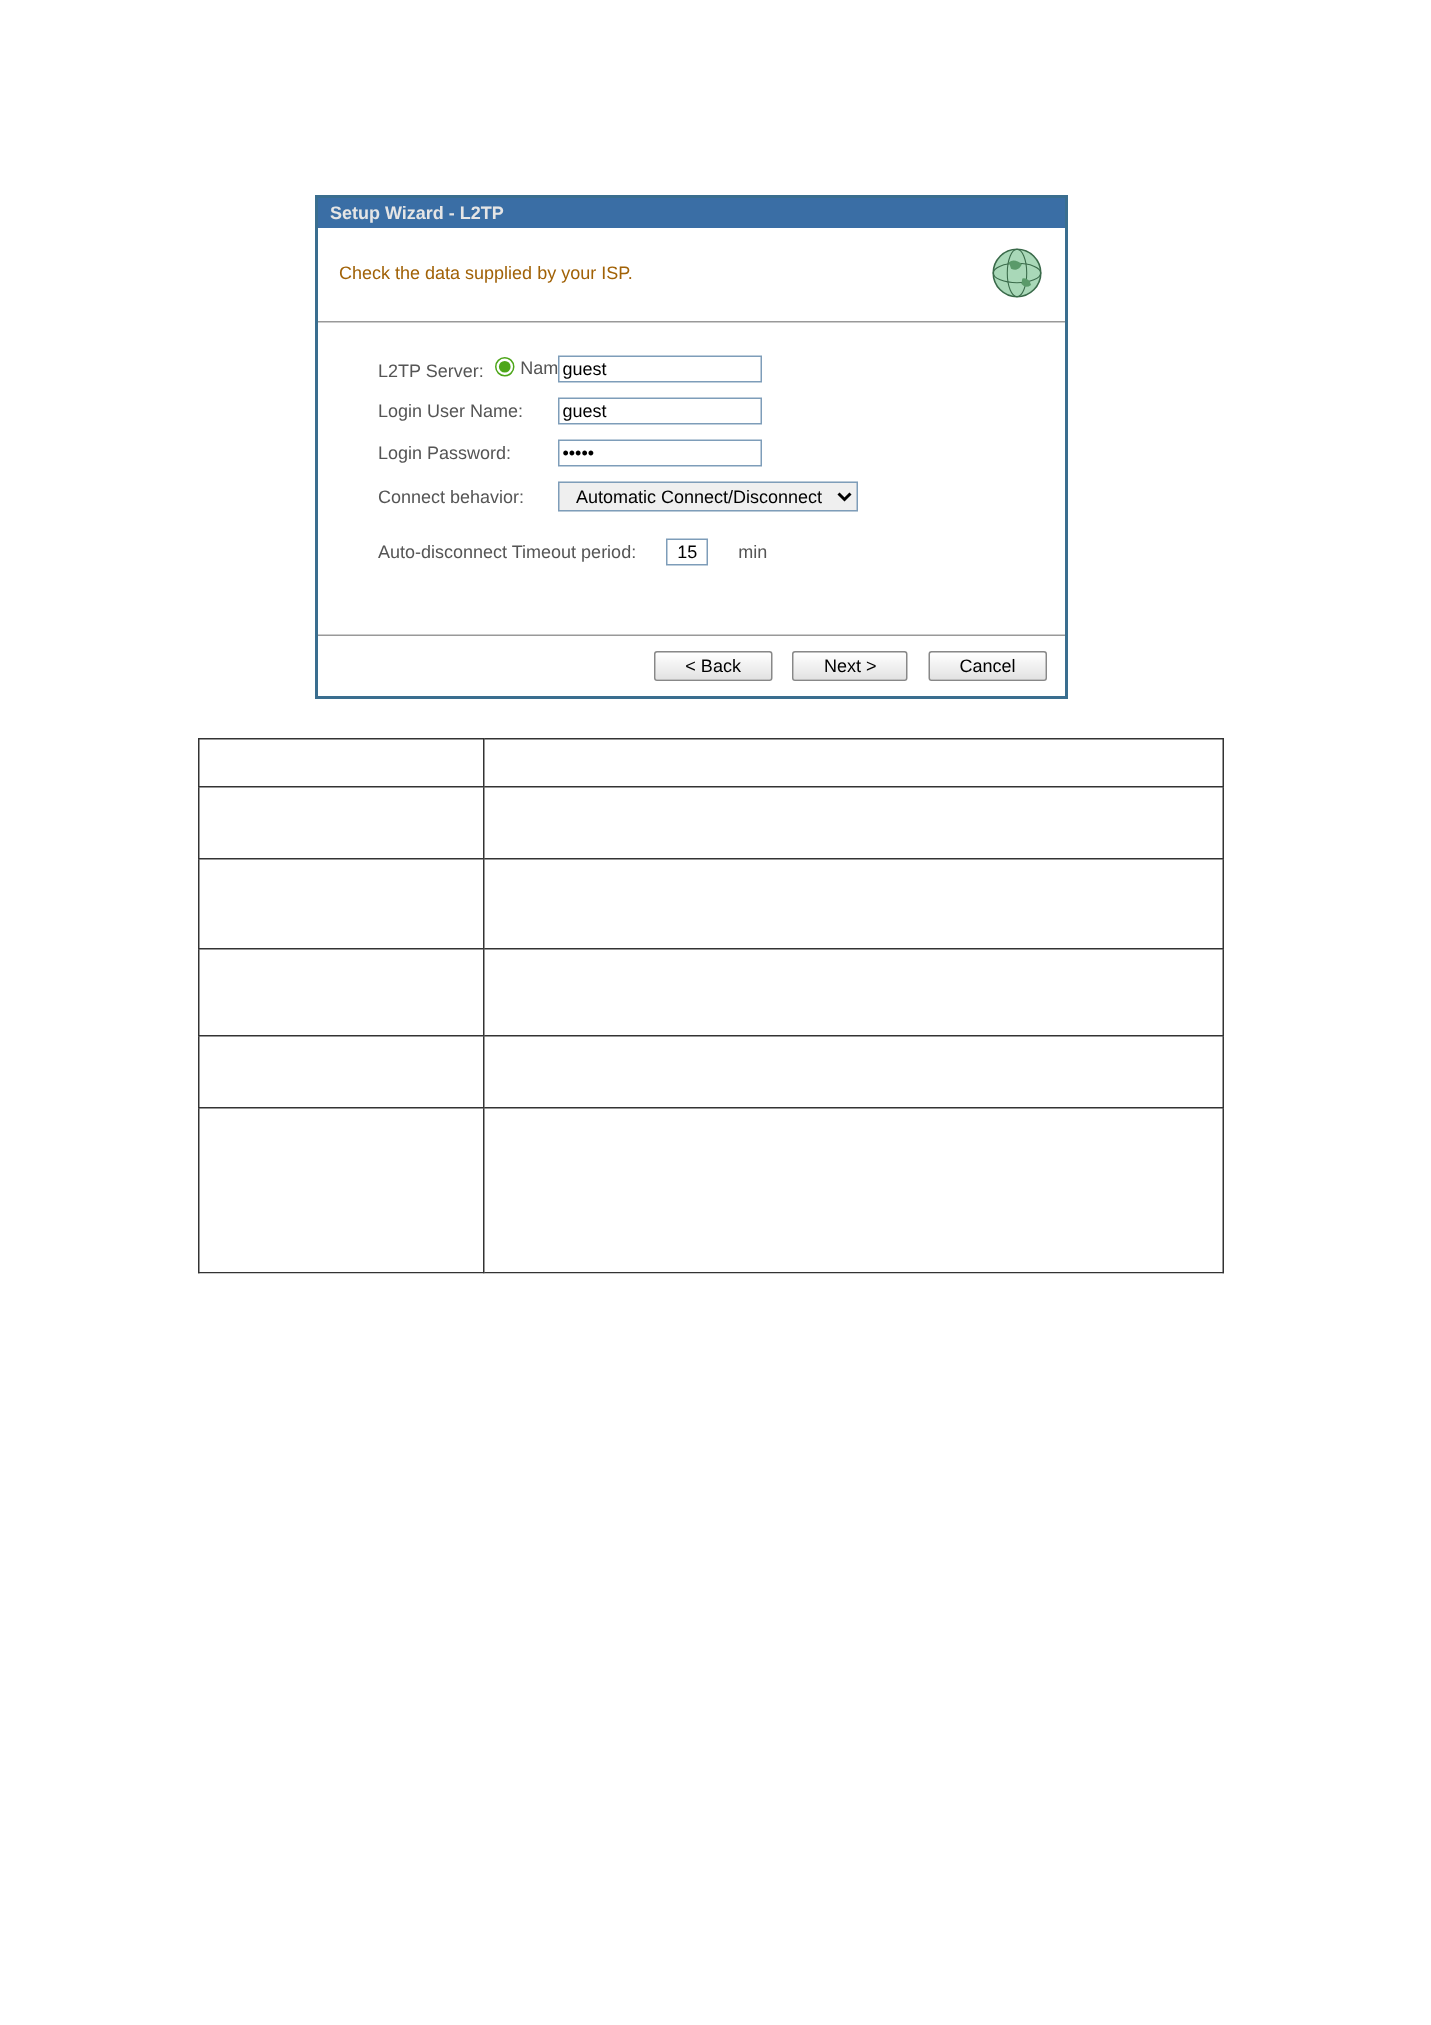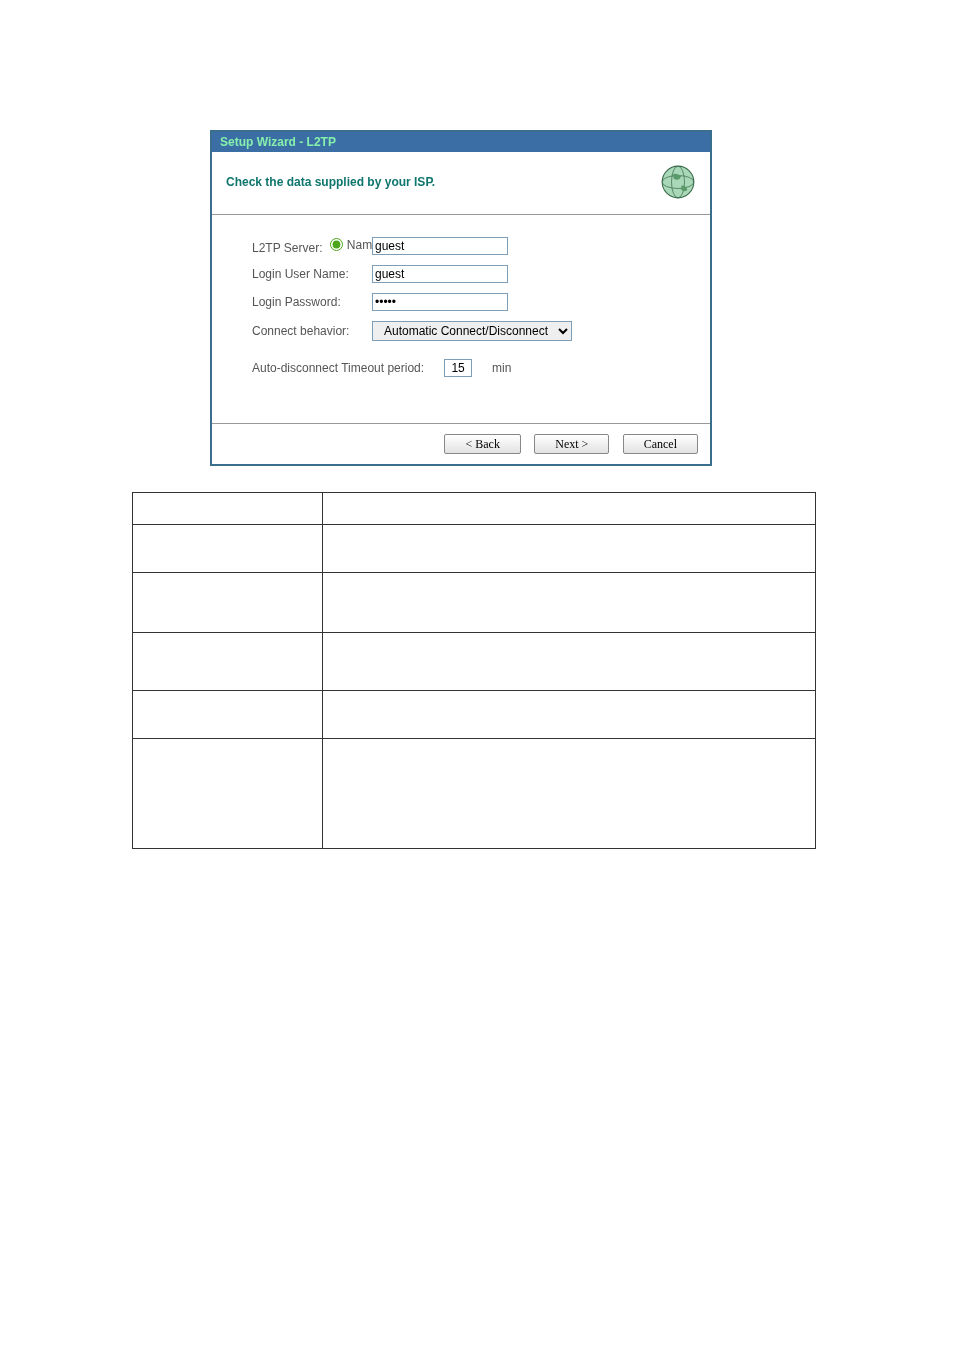--- a/index.html
+++ b/index.html
@@ -11,33 +11,33 @@
     padding: 130px 0 0 210px;
   }
   .wizard {
     width: 502px;
     border: 2px solid #3a6e8f;
     background: #fff;
   }
   .wizard-title {
     background: linear-gradient(#3a6ea5, #2a5a8a);
     background: #3a6ea5;
-    color: #86efac;
+    color: #e5e5e5;
     font-weight: bold;
     padding: 3px 8px;
     font-size: 12px;
   }
   .wizard-header {
     display: flex;
     align-items: center;
     justify-content: space-between;
     padding: 12px 14px 14px 14px;
     border-bottom: 1px solid #999;
   }
-  .instr { color: #0f766e; font-weight: bold; }
+  .instr { color: #a16207; }
   .globe {
     width: 36px; height: 36px; flex-shrink: 0;
   }
   .wizard-body {
     padding: 22px 14px 46px 40px;
     color: #555;
   }
   .row {
     display: flex;
     align-items: center;
@@ -92,21 +92,21 @@
     border: 1px solid #555;
     height: 18px;
     font-size: 12px;
   }
   .wizard-footer {
     border-top: 1px solid #999;
     padding: 10px 12px;
     text-align: right;
   }
   .btn {
-    font-family: Liberation Serif, serif;
+    font-family: Liberation Sans, sans-serif;
     font-size: 12px;
     padding: 1px 20px;
     min-width: 68px;
     height: 20px;
     border: 1px solid #888;
     background: linear-gradient(#fff,#e2e2e2);
     border-radius: 2px;
     margin-left: 10px;
     cursor: pointer;
   }

